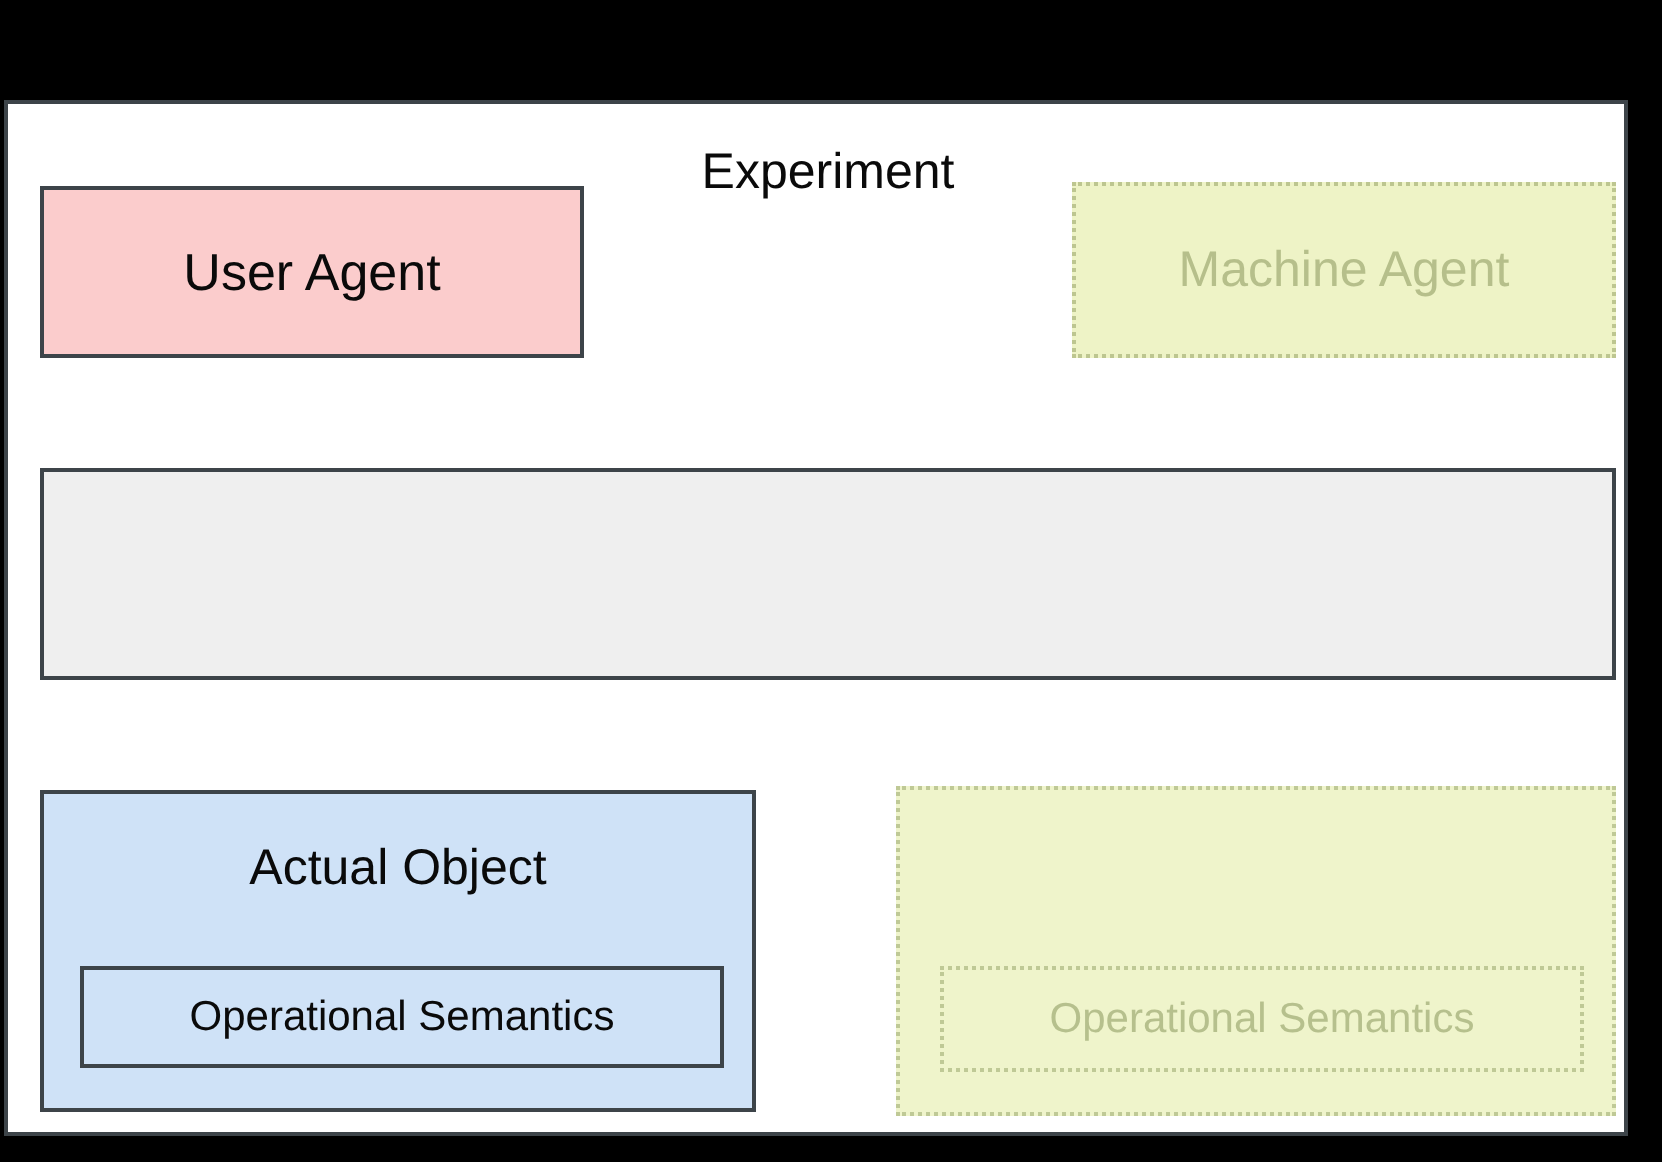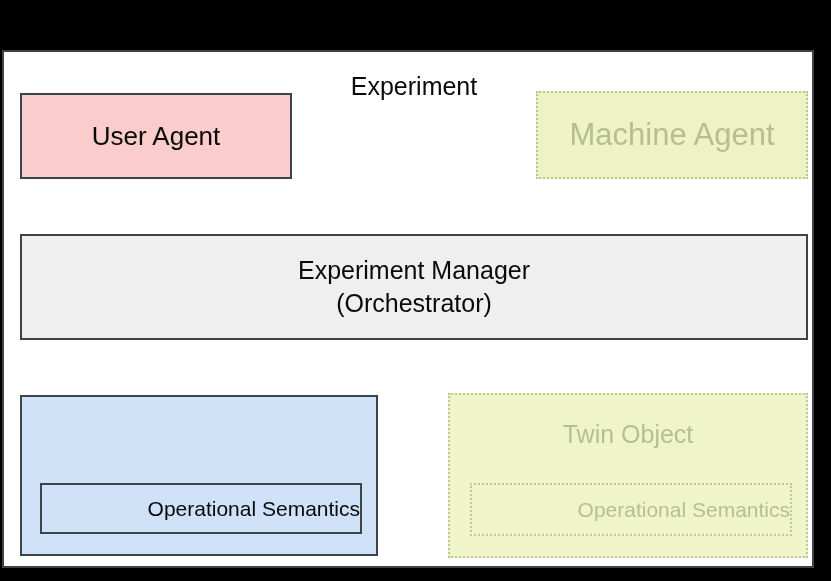--- a/index.html
+++ b/index.html
@@ -78,21 +78,21 @@
   
   .machine-agent {
     left: 532px;
     top: 39px;
     width: 272px;
     height: 88px;
     background: rgba(224,234,152,0.55);
     border: 2px dotted rgba(122,138,72,0.42);
   }
   .machine-agent .node-label {
-    font-size: 31px;
+    font-size: 25px;
     color: rgba(112,128,66,0.45);
   }
 
   
   .experiment-manager {
     left: 16px;
     top: 182px;
     width: 788px;
     height: 106px;
     background: #efefef;
@@ -146,21 +146,21 @@
   .inner-semantics {
     position: absolute;
     left: 18px;
     top: 86px;
     width: 322px;
     height: 51px;
     border: 2px solid #3d4449;
     box-sizing: border-box;
     display: flex;
     align-items: center;
-    justify-content: flex-end;
+    justify-content: center;
     background: transparent;
   }
   .inner-semantics .node-label {
     font-size: 21px;
     color: #0a0a0a;
     margin: 0;
   }
 
   
   .twin-object {
@@ -263,33 +263,29 @@
 
     <div class="node user-agent">
       <span class="node-label">User Agent</span>
     </div>
 
     <div class="node machine-agent">
       <span class="node-label">Machine Agent</span>
     </div>
 
     <div class="node experiment-manager">
-      <div class="manager-text">
-        <div>Experiment Manager</div>
-        <div>(Orchestrator)</div>
-      </div>
     </div>
 
     <div class="node actual-object">
+      <span class="node-label">Actual Object</span>
       <div class="inner-semantics">
         <span class="node-label">Operational Semantics</span>
       </div>
     </div>
 
     <div class="node twin-object">
-      <span class="node-label">Twin Object</span>
       <div class="inner-semantics">
         <span class="node-label">Operational Semantics</span>
       </div>
     </div>
 
   </div>
 </div>
 
 </body></html>

